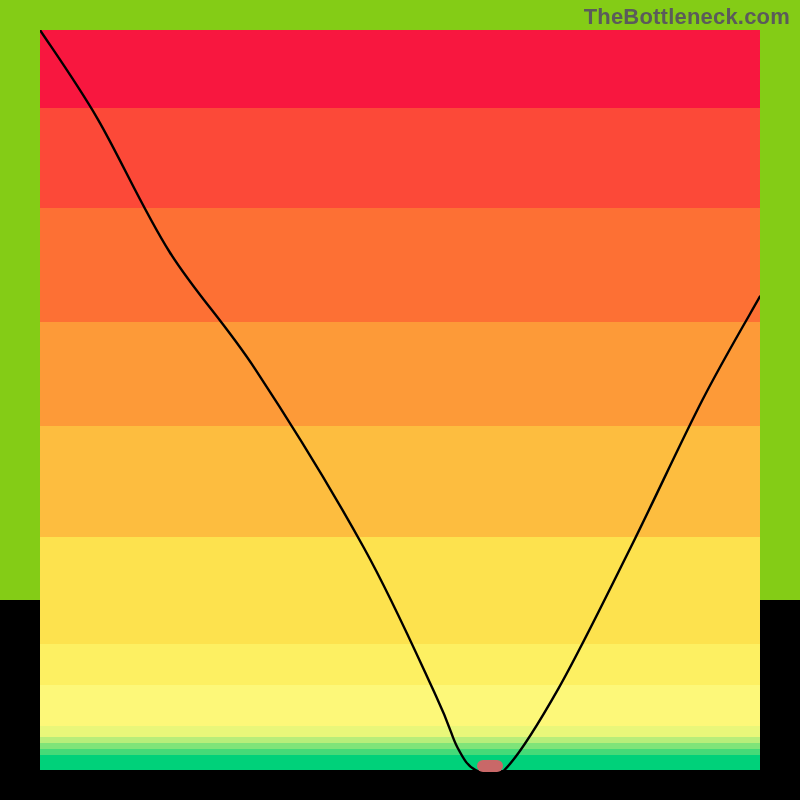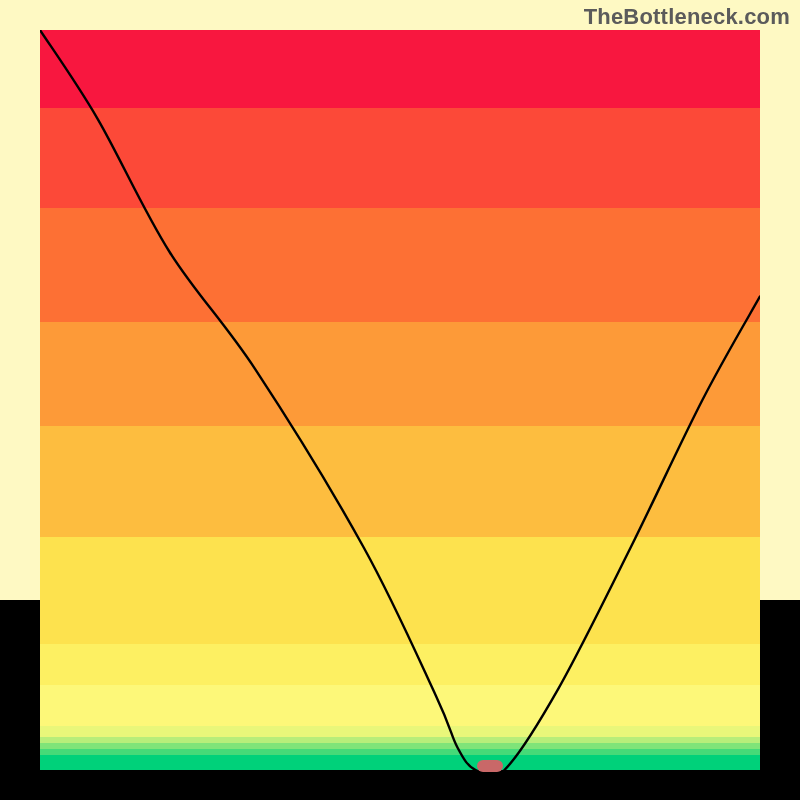--- a/index.html
+++ b/index.html
@@ -8,21 +8,21 @@
     width: 800px;
     height: 800px;
     background: #000;
     font-family: Arial, Helvetica, sans-serif;
     overflow: hidden;
   }
   .frame {
     position: relative;
     width: 800px;
     height: 600px;
-    background: #fef9c3;
+    background: #84cc16;
   }
   .watermark {
     position: absolute;
     top: 4px;
     right: 10px;
     color: #5b5b5b;
     font-size: 22px;
     font-weight: 600;
     letter-spacing: 0.2px;
     user-select: none;

